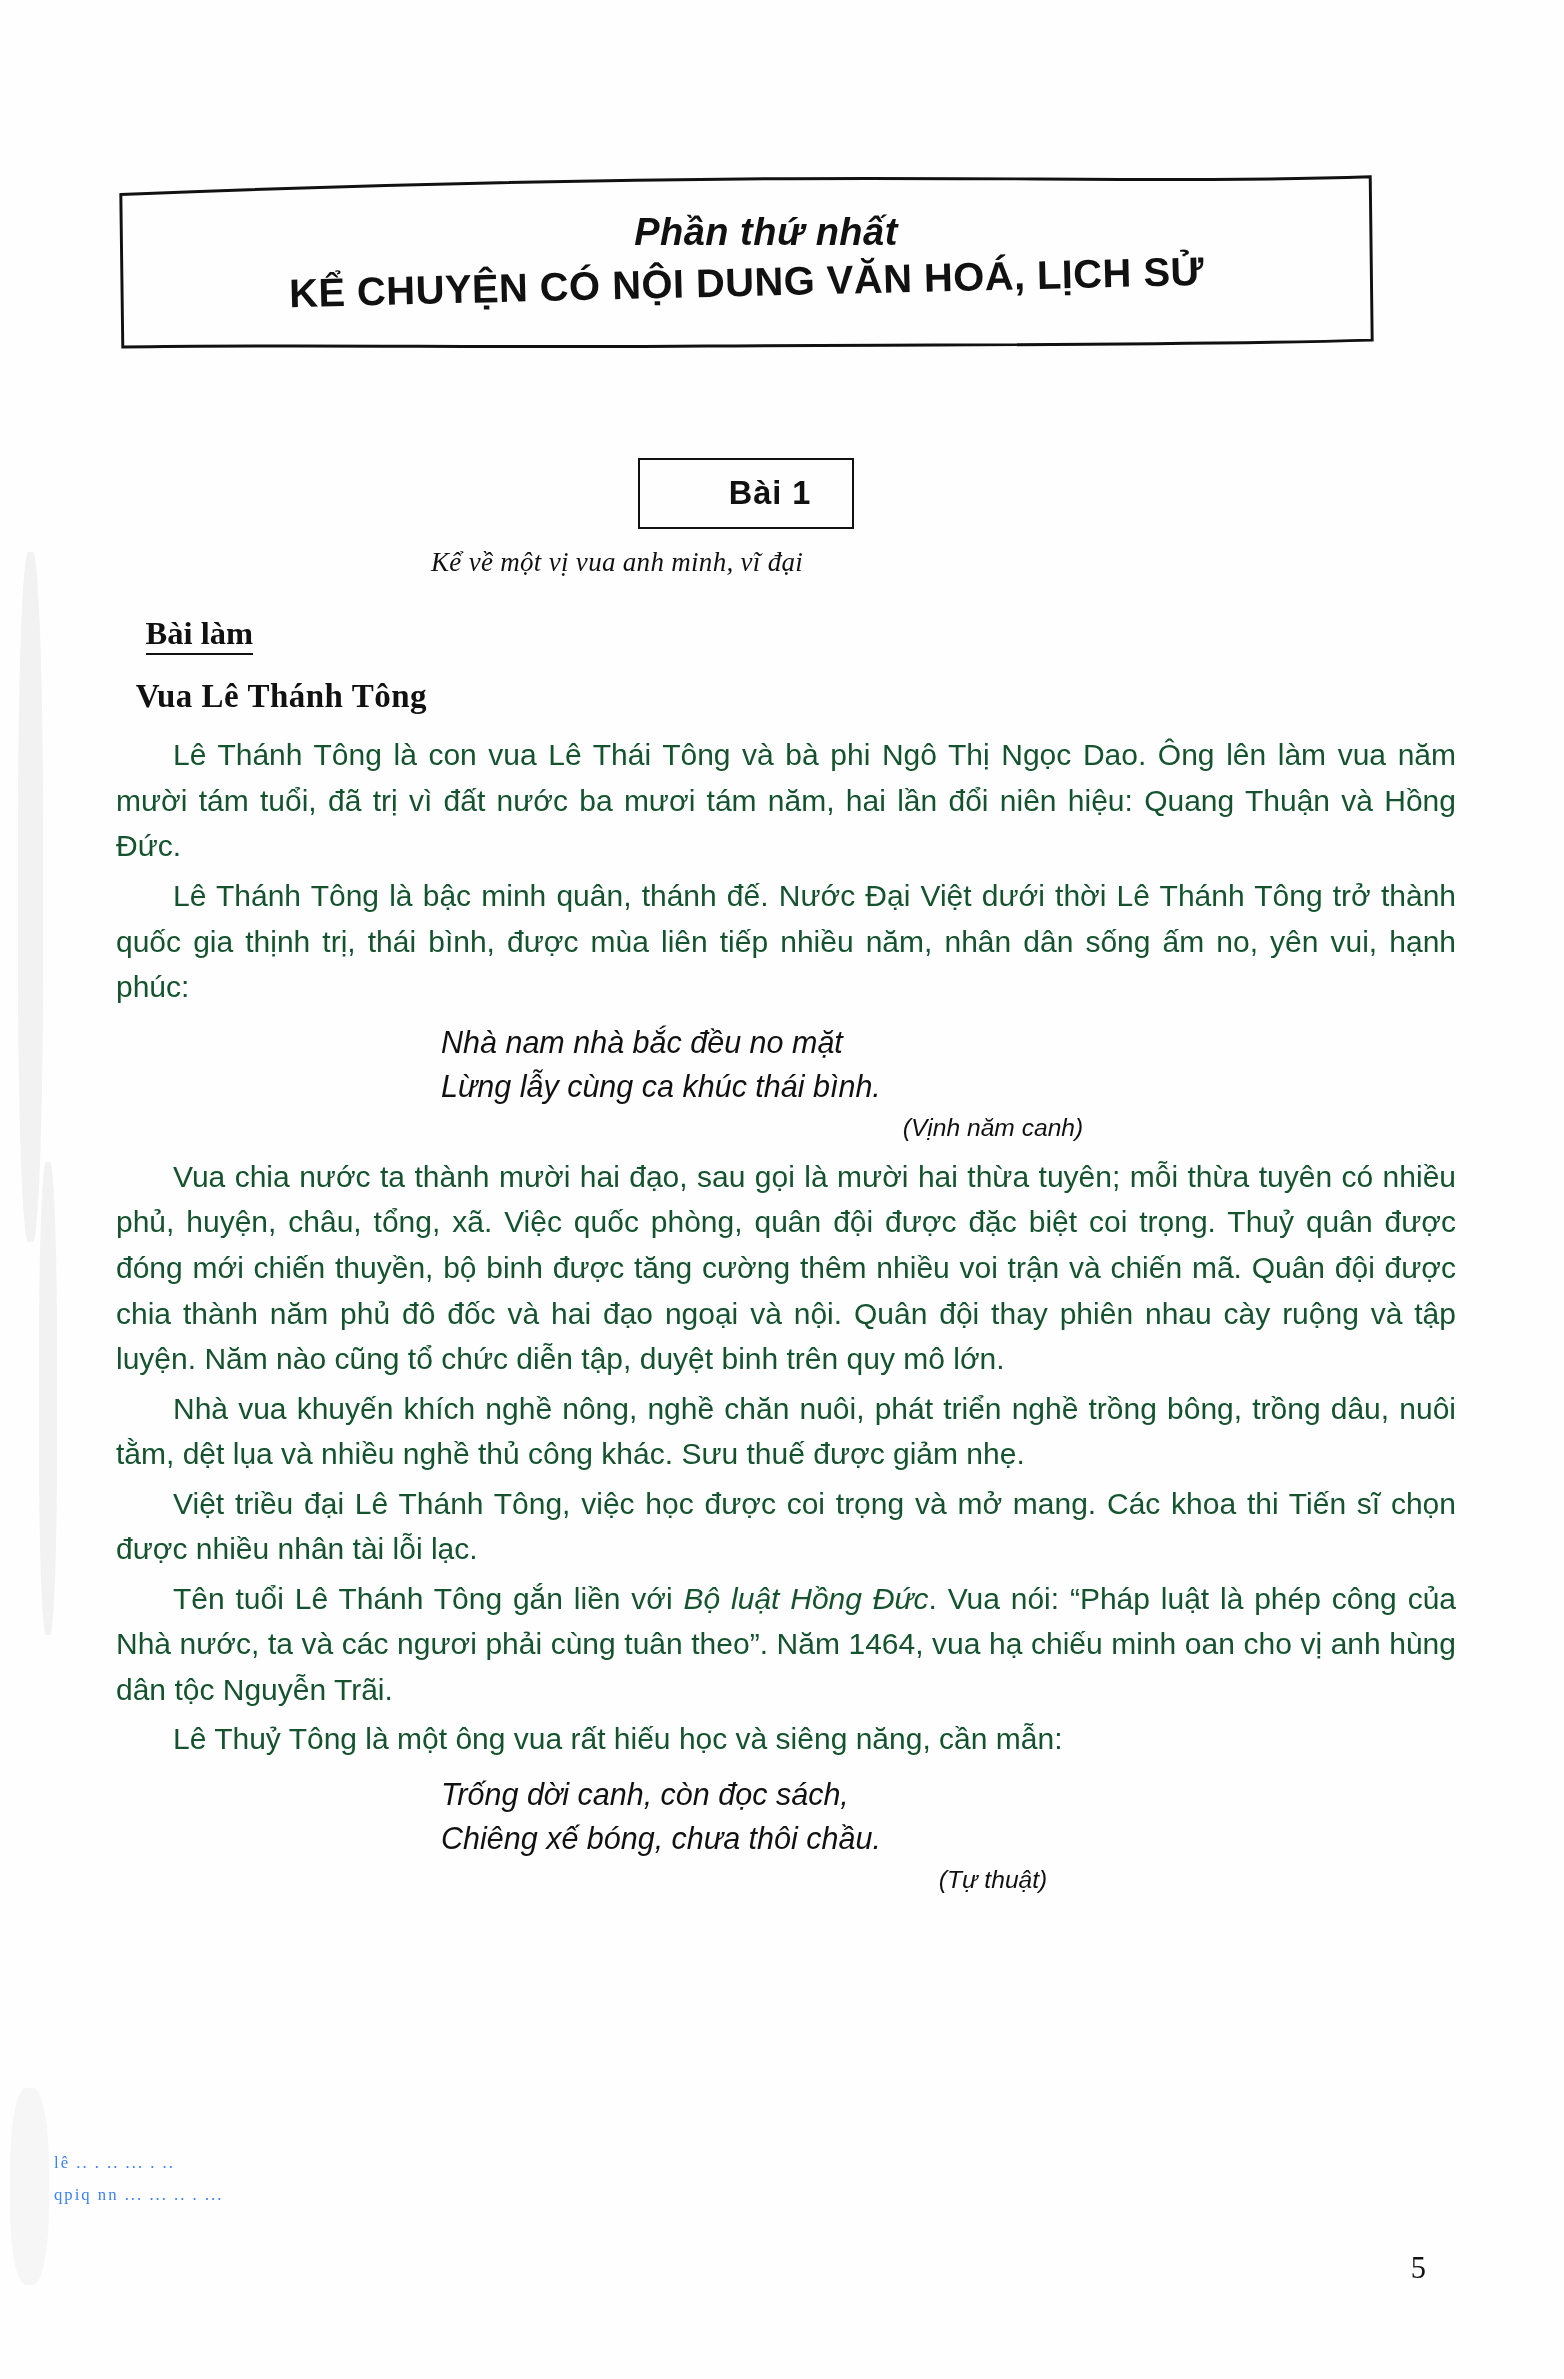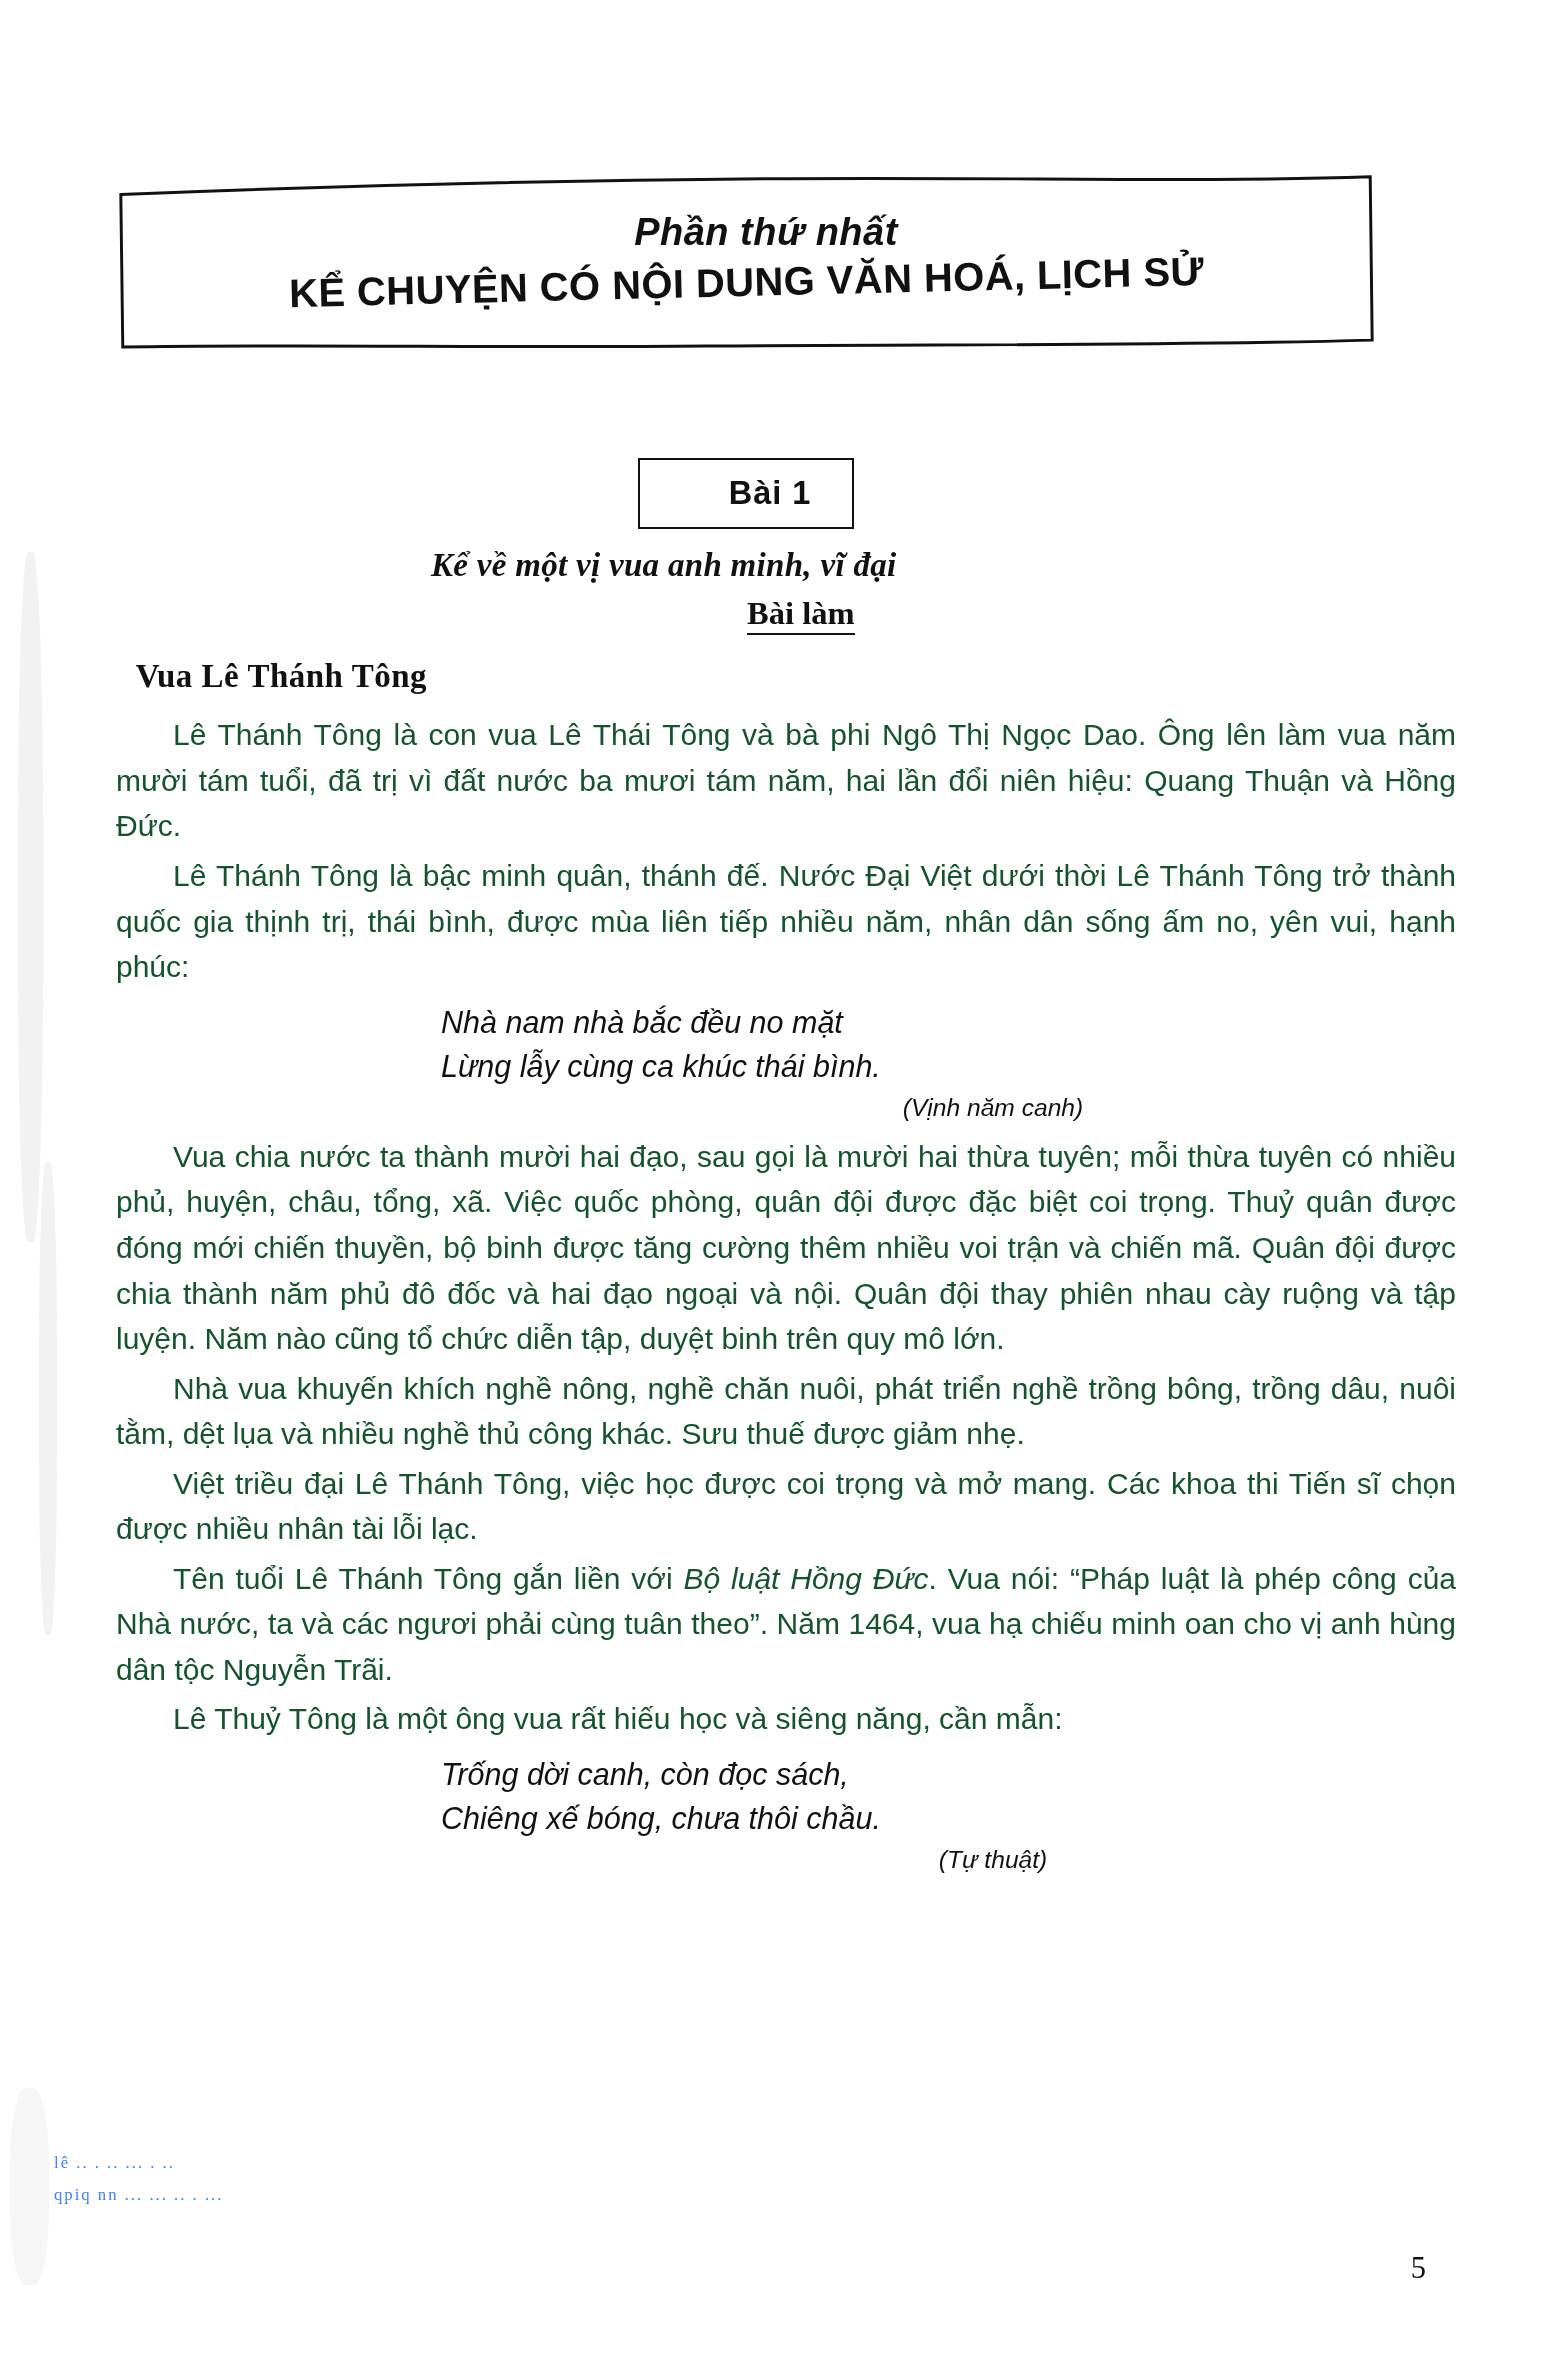--- a/index.html
+++ b/index.html
@@ -108,28 +108,27 @@
   .content {
     position: absolute;
     left: 116px;
     top: 547px;
     width: 1340px;
   }
 
   .prompt {
     font-family: "Liberation Serif", serif;
     font-style: italic;
-    font-weight: bold;
-    font-size: 33px;
-    margin: 0 0 11px 315px;
+    font-weight: normal;
+    font-size: 27px;
+    margin: 0 0 37px 315px;
     letter-spacing: 0.3px;
   }
 
   .bailam {
-    text-align: center;
     font-family: "Liberation Serif", serif;
     font-weight: bold;
     font-size: 32.5px;
     margin: 0 0 25.6px 0;
     padding-left: 29.6px;
   }
   .bailam span { border-bottom: 2px solid #111; padding-bottom: 2px; }
 
   .doc-title {
     text-align: left;

